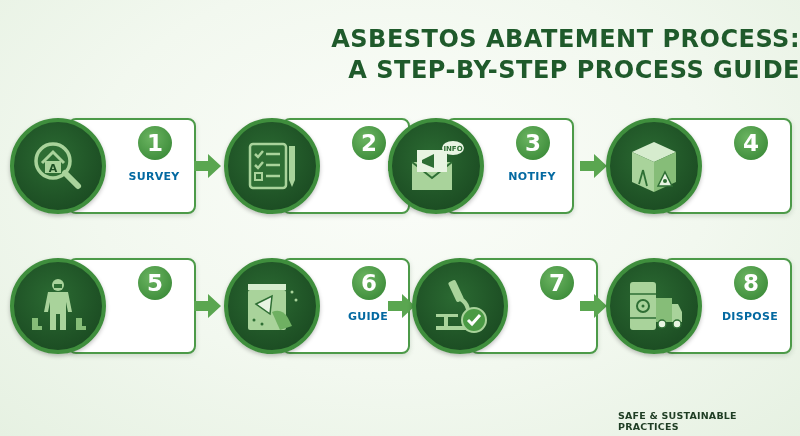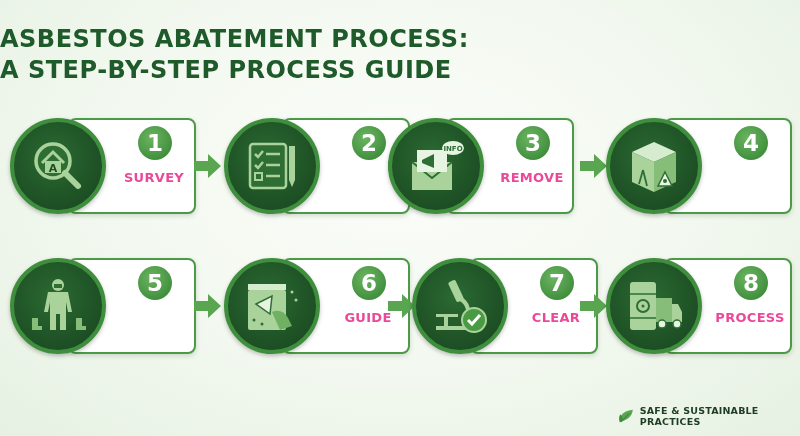--- a/index.html
+++ b/index.html
@@ -2,21 +2,21 @@
 <html><head>
 <meta charset="utf-8">
 <style>
   html, body { margin:0; padding:0; }
   body {
     width:800px; height:436px; overflow:hidden; position:relative;
     background: radial-gradient(ellipse at 50% 40%, #fbfdf9 0%, #f2f8ef 55%, #e6f1e2 100%);
     font-family: "DejaVu Sans", sans-serif;
   }
   .title {
-    position:absolute; left:0; right:0; top:24px; text-align:left;
+    position:absolute; left:0; right:0; top:24px; text-align:right;
     color:#1f5a2b; font-weight:bold; font-size:24px; line-height:31px;
     letter-spacing:0.5px; font-family:"DejaVu Sans", sans-serif;
   }
   .step { position:absolute; width:200px; height:100px; }
   .card {
     position:absolute; left:58px; top:2px; width:124px; height:92px;
     background:#fff; border:2px solid #4c9a48; border-radius:8px;
     box-shadow: 0 2px 5px rgba(40,80,40,0.18);
   }
   .circle {
@@ -25,25 +25,25 @@
     border:4px solid #3f8e3d; box-shadow: 0 2px 4px rgba(0,0,0,0.25);
   }
   .circle svg { position:absolute; left:14px; top:14px; width:60px; height:60px; }
   .num {
     position:absolute; left:128px; top:10px; width:34px; height:34px; border-radius:50%;
     background: radial-gradient(circle at 40% 35%, #6bb461 0%, #3d8c3a 80%);
     color:#fff; font-weight:bold; font-size:23px; line-height:34px; text-align:center;
   }
   .label {
     position:absolute; left:94px; top:54px; width:100px; text-align:center;
-    color:#ec4899; font-weight:bold; font-size:13px; letter-spacing:0.3px;
+    color:#0369a1; font-weight:bold; font-size:11px; letter-spacing:0.3px;
   }
   .arrow { position:absolute; width:28px; height:28px; }
   .footer {
-    position:absolute; left:618px; top:404px; height:24px; display:flex; align-items:center; gap:6px;
+    position:absolute; left:618px; top:404px; height:24px; display:flex; align-items:center; gap:6px;flex-direction:column;
   }
   .footer-text { color:#1f3d24; font-weight:bold; font-size:9.5px; letter-spacing:0.2px; }
 </style>
 </head>
 <body>
 
 <div class="title">
   <div>ASBESTOS ABATEMENT PROCESS:</div>
   <div>A STEP-BY-STEP PROCESS GUIDE</div>
 </div>
@@ -93,21 +93,21 @@
     <svg viewBox="0 0 60 60">
       <rect x="6" y="26" width="40" height="28" fill="#a9d39b"></rect>
       <path d="M6 26 L26 42 L46 26" fill="none" stroke="#2e6e34" stroke-width="2"></path>
       <rect x="11" y="14" width="30" height="22" fill="#e8f4e2"></rect>
       <path d="M16 24 L28 18 V32 L16 27 Z" fill="#2e6e34"></path>
       <ellipse cx="47" cy="12" rx="11" ry="7" fill="#e8f4e2"></ellipse>
       <text x="47" y="15" font-size="7" font-weight="bold" fill="#2e6e34" text-anchor="middle" font-family="DejaVu Sans, sans-serif">INFO</text>
     </svg>
   </div>
   <div class="num">3</div>
-  <div class="label">REMOVE</div>
+  <div class="label">NOTIFY</div>
 </div>
 <svg class="arrow" style="left:580px; top:152px;" viewBox="0 0 28 28">
     <path d="M0 9 H14 V2 L27 14 L14 26 V19 H0 Z" fill="#5aa650"></path>
   </svg>
 
 <div class="step" style="left:606px; top:116px;">
   <div class="card"></div>
   <div class="circle">
     <svg viewBox="0 0 60 60">
       <path d="M8 16 L30 6 L52 16 L30 26 Z" fill="#d6ecce"></path>
@@ -169,21 +169,20 @@
       <rect x="22" y="4" width="8" height="22" rx="2" fill="#a9d39b" transform="rotate(-25 26 15)"></rect>
       <path d="M28 22 Q40 26 38 42" fill="none" stroke="#a9d39b" stroke-width="4"></path>
       <rect x="6" y="38" width="22" height="3" fill="#a9d39b"></rect>
       <rect x="6" y="50" width="30" height="4" fill="#a9d39b"></rect>
       <rect x="14" y="41" width="4" height="9" fill="#a9d39b"></rect>
       <circle cx="44" cy="44" r="12" fill="#4a9a44" stroke="#a9d39b" stroke-width="2"></circle>
       <path d="M38 44 l4 4 l8 -9" fill="none" stroke="#fff" stroke-width="3"></path>
     </svg>
   </div>
   <div class="num">7</div>
-  <div class="label">CLEAR</div>
 </div>
 <svg class="arrow" style="left:580px; top:292px;" viewBox="0 0 28 28">
     <path d="M0 9 H14 V2 L27 14 L14 26 V19 H0 Z" fill="#5aa650"></path>
   </svg>
 
 <div class="step" style="left:606px; top:256px;">
   <div class="card"></div>
   <div class="circle">
     <svg viewBox="0 0 60 60">
       <rect x="32" y="22" width="16" height="24" fill="#86bd78"></rect>
@@ -191,21 +190,21 @@
       <circle cx="38" cy="48" r="4" fill="#e8f4e2" stroke="#2e6e34" stroke-width="1.5"></circle>
       <circle cx="53" cy="48" r="4" fill="#e8f4e2" stroke="#2e6e34" stroke-width="1.5"></circle>
       <rect x="6" y="6" width="26" height="48" rx="3" fill="#a9d39b"></rect>
       <line x1="6" y1="18" x2="32" y2="18" stroke="#2e6e34" stroke-width="1.5"></line>
       <line x1="6" y1="42" x2="32" y2="42" stroke="#2e6e34" stroke-width="1.5"></line>
       <circle cx="19" cy="30" r="6" fill="none" stroke="#2e6e34" stroke-width="2"></circle>
       <circle cx="19" cy="30" r="1.5" fill="#2e6e34"></circle>
     </svg>
   </div>
   <div class="num">8</div>
-  <div class="label">PROCESS</div>
+  <div class="label">DISPOSE</div>
 </div>
 
 <div class="footer">
   <svg width="18" height="16" viewBox="0 0 18 16">
     <path d="M3 15 Q2 6 9 3 Q14 1 17 1 Q16 8 11 11 Q7 13 3 15 Z" fill="#5aa650"></path>
     <path d="M2 15 Q0 9 3 6 Q6 9 5 13 Z" fill="#3f8e3d"></path>
     <path d="M3 15 L13 5" stroke="#2e6e34" stroke-width="1"></path>
   </svg>
   <span class="footer-text">SAFE &amp; SUSTAINABLE PRACTICES</span>
 </div>

